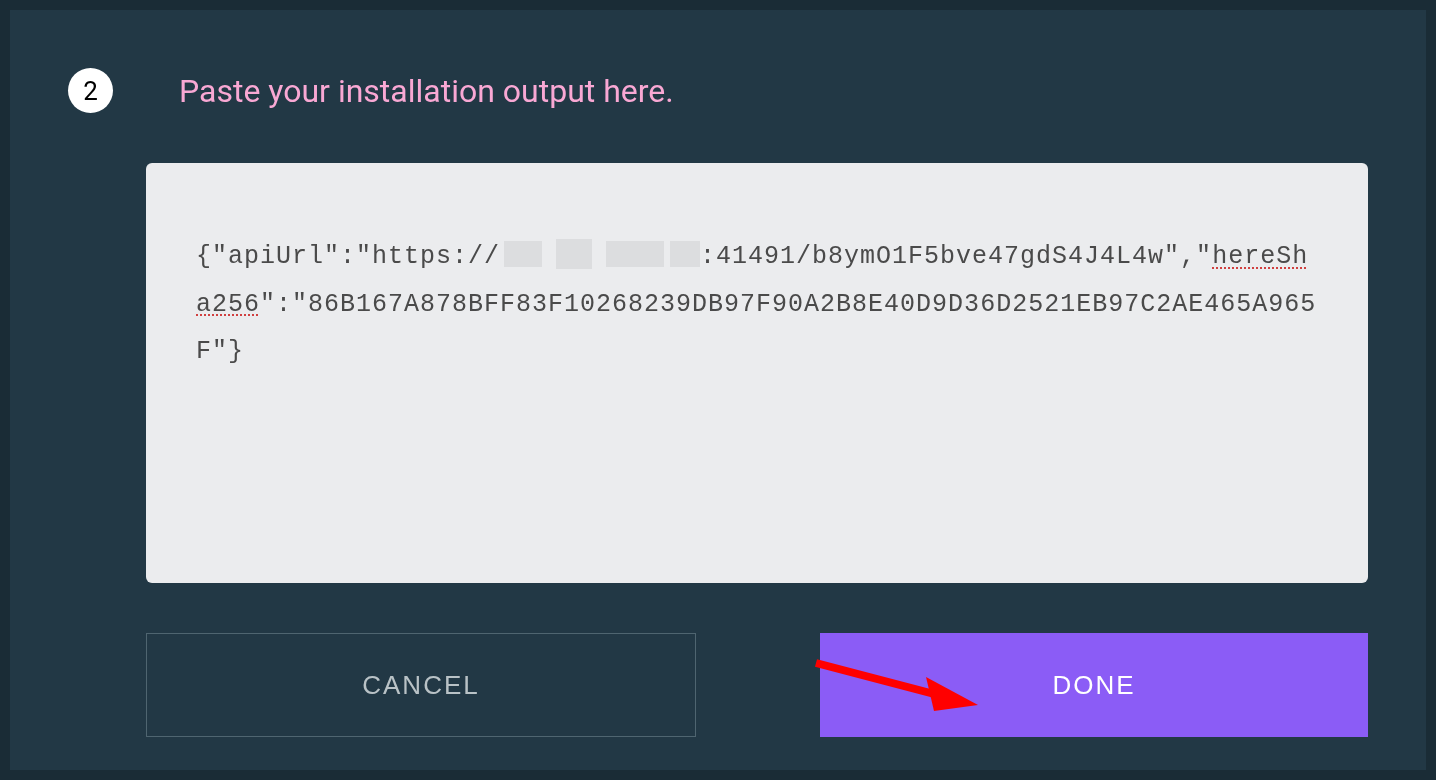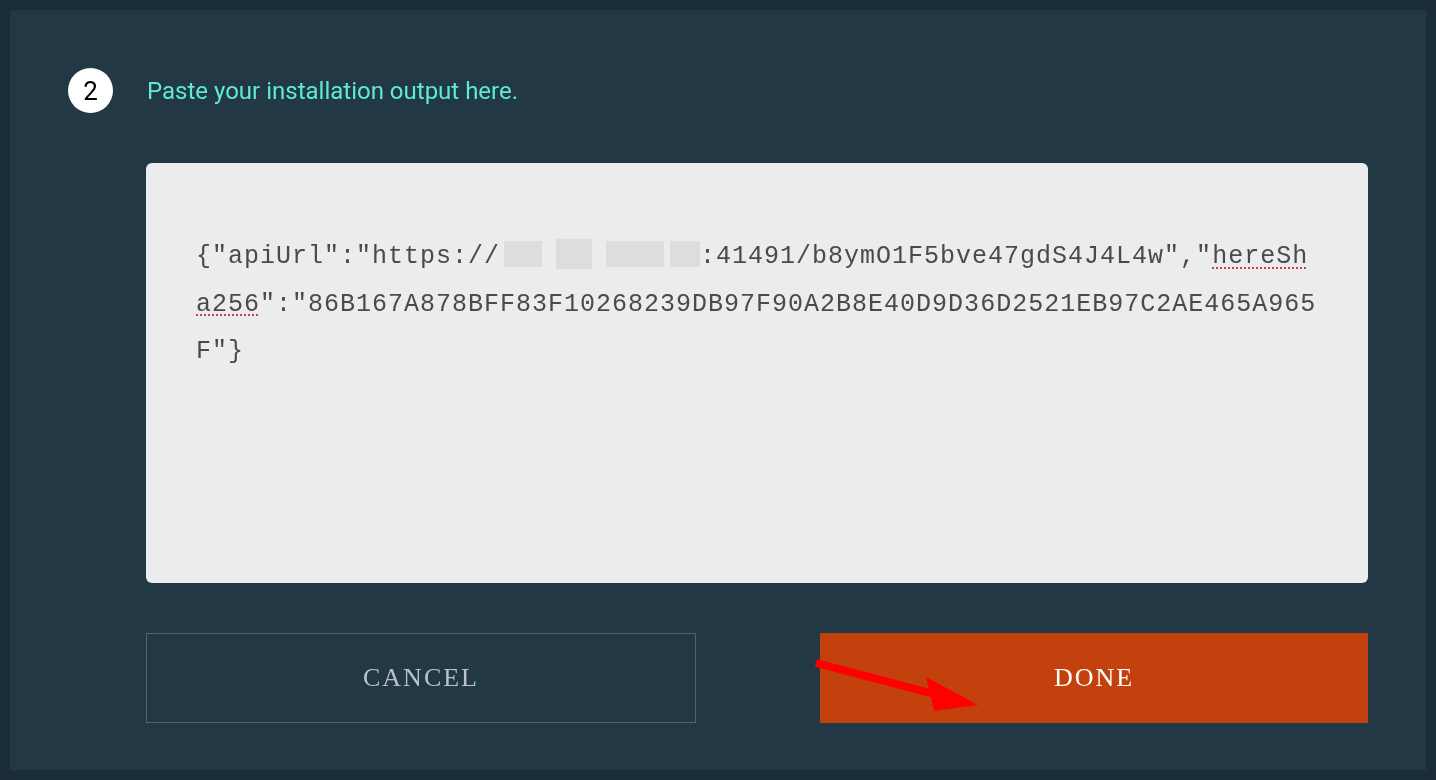--- a/index.html
+++ b/index.html
@@ -34,23 +34,24 @@
       border-radius: 50%;
       display: flex;
       align-items: center;
       justify-content: center;
       font-size: 26px;
       font-weight: 400;
       line-height: 1;
       padding-top: 1px;
     }
     .step-title {
-      color: #5eead4;
-      font-size: 24px;
+      color: #f9a8d4;
+      font-size: 32px;
       font-weight: 400;
+      margin-left: 32px;
     }
     .content-area {
       padding-left: 78px;
     }
     .output-box {
       background: #ebecee;
       border-radius: 6px;
       padding: 70px 50px 50px 50px;
       height: 420px;
       font-family: "Courier New", Courier, monospace;
@@ -79,38 +80,38 @@
     .redacted.r2 { width: 36px; height: 30px; }
     .redacted.r3 { width: 58px; margin-left: 14px; }
     .redacted.r4 { width: 30px; margin-left: 6px; }
     .button-row {
       margin-top: 50px;
       display: flex;
       gap: 124px;
       position: relative;
     }
     .btn {
-      height: 90px;
+      height: 104px;
       flex: 1;
       display: flex;
       align-items: center;
       justify-content: center;
       font-size: 26px;
       letter-spacing: 2px;
       cursor: pointer;
       border: none;
-      font-family: Liberation Serif, serif;
+      font-family: Liberation Sans, sans-serif;
     }
     .btn-cancel {
       background: transparent;
       border: 1px solid #4f6570;
       color: #b9c2c6;
     }
     .btn-done {
-      background: #c2410c;
+      background: #8b5cf6;
       color: #fff;
     }
     .arrow-annot {
       position: absolute;
       top: 22px;
       left: 662px;
       pointer-events: none;
     }
   </style>
 </head>

